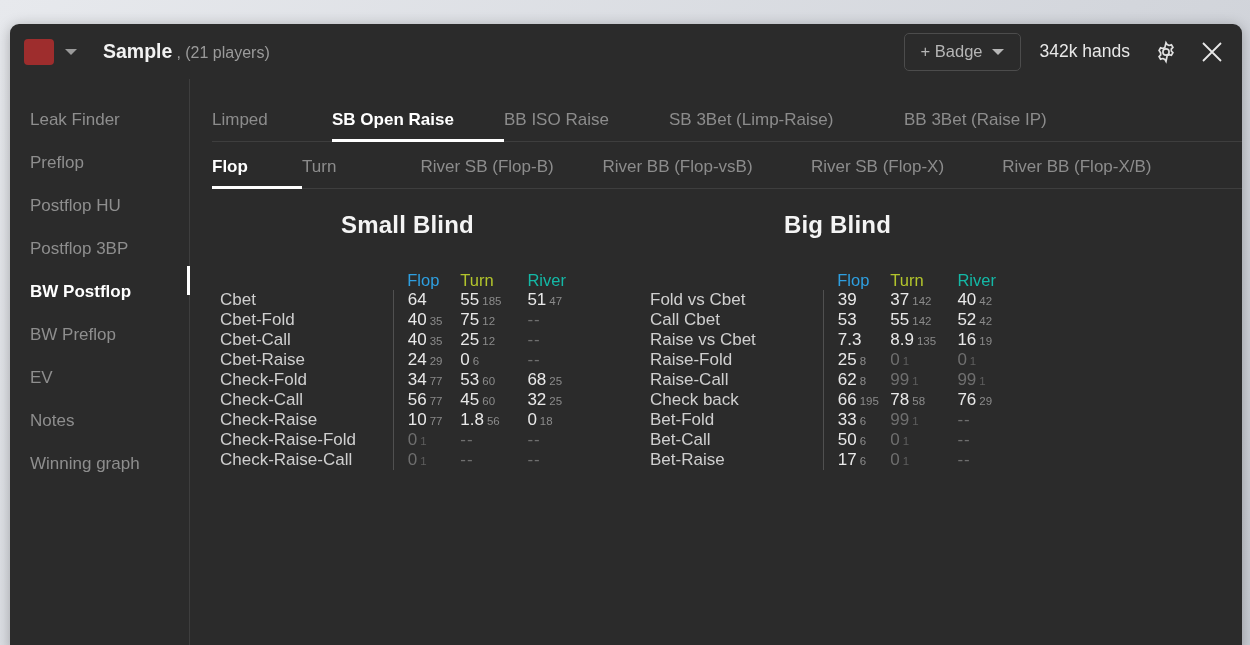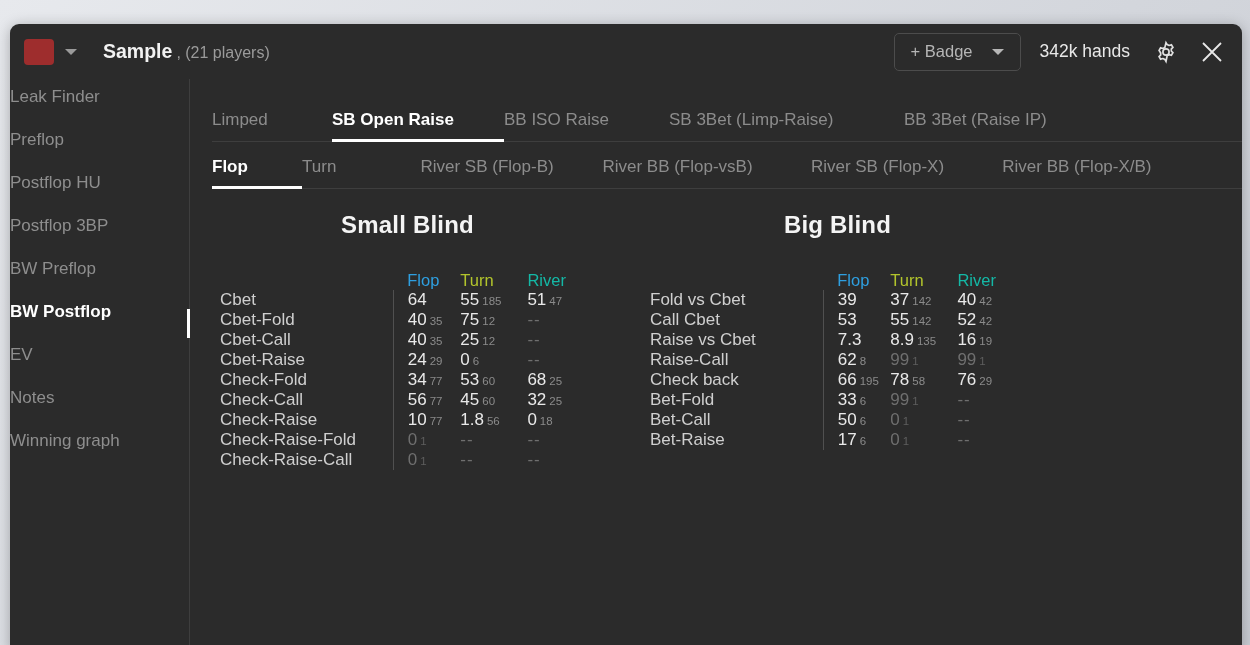--- a/index.html
+++ b/index.html
@@ -70,21 +70,21 @@
     font-size: 16px;
     font-weight: normal;
     color: #9b9b9b;
     margin-left: 4px;
   }
   .titlebar-spacer { flex: 1 1 auto; }
 
   .badge-btn {
     display: flex;
     align-items: center;
-    gap: 19px;
+    gap: 9px;
     height: 36px;
     padding: 0 16px;
     border: 1px solid #4c4c4c;
     border-radius: 5px;
     background: transparent;
     color: #b6b6b6;
     font-size: 16.5px;
     font-family: "Liberation Sans", sans-serif;
     cursor: pointer;
     white-space: nowrap;
@@ -127,21 +127,22 @@
     width: 180px;
     flex: 0 0 180px;
     border-right: 1px solid #3e3e3e;
     padding-top: 8px;
     box-sizing: border-box;
     position: relative;
   }
   .side-item {
     height: 43px;
     display: flex;
-    align-items: flex-start;
+    align-items: flex-end;
+    padding-left: 20px;
     font-size: 17px;
     color: #8e8e8e;
     cursor: pointer;
     position: relative;
     box-sizing: border-box;
   }
   .side-item.active {
     color: #ffffff;
     font-weight: bold;
   }
@@ -319,25 +320,25 @@
         </div>
       <div class="side-item">
           <span>Preflop</span>
         </div>
       <div class="side-item">
           <span>Postflop HU</span>
         </div>
       <div class="side-item">
           <span>Postflop 3BP</span>
         </div>
-      <div class="side-item">
-          <span>BW Preflop</span>
-        </div>
       <div class="side-item active">
           <span>BW Postflop</span>
+        </div>
+      <div class="side-item">
+          <span>BW Preflop</span>
         </div>
       <div class="side-item">
           <span>EV</span>
         </div>
       <div class="side-item">
           <span>Notes</span>
         </div>
       <div class="side-item">
           <span>Winning graph</span>
         </div>
@@ -470,20 +471,26 @@
                   <td class="cell"><span class="val">55</span><span class="samp">142</span></td>
                   <td class="cell"><span class="val">52</span><span class="samp">42</span></td>
                 </tr>
                 <tr>
                   <td class="rlabel">Raise vs Cbet</td>
                   <td class="cell first"><span class="val">7.3</span></td>
                   <td class="cell"><span class="val">8.9</span><span class="samp">135</span></td>
                   <td class="cell"><span class="val">16</span><span class="samp">19</span></td>
                 </tr>
                 <tr>
+                  <td class="rlabel">Raise-Fold</td>
+                  <td class="cell first"><span class="val">25</span><span class="samp">8</span></td>
+                  <td class="cell"><span class="val dim">0</span><span class="samp dim">1</span></td>
+                  <td class="cell"><span class="val dim">0</span><span class="samp dim">1</span></td>
+                </tr>
+                <tr>
                   <td class="rlabel">Raise-Call</td>
                   <td class="cell first"><span class="val">62</span><span class="samp">8</span></td>
                   <td class="cell"><span class="val dim">99</span><span class="samp dim">1</span></td>
                   <td class="cell"><span class="val dim">99</span><span class="samp dim">1</span></td>
                 </tr>
                 <tr>
                   <td class="rlabel">Check back</td>
                   <td class="cell first"><span class="val">66</span><span class="samp">195</span></td>
                   <td class="cell"><span class="val">78</span><span class="samp">58</span></td>
                   <td class="cell"><span class="val">76</span><span class="samp">29</span></td>

